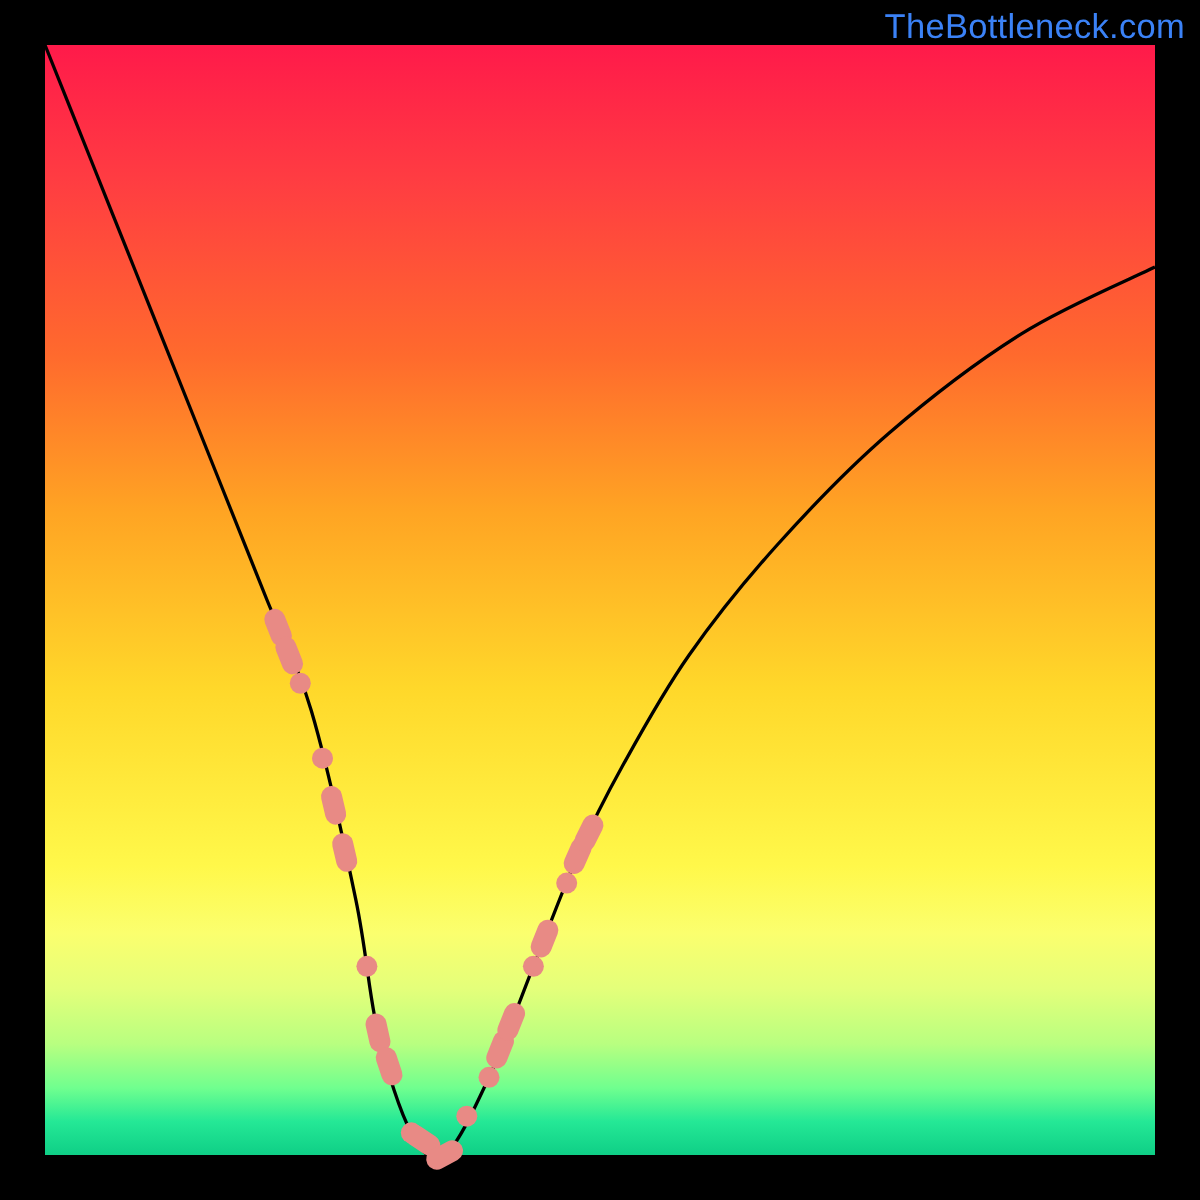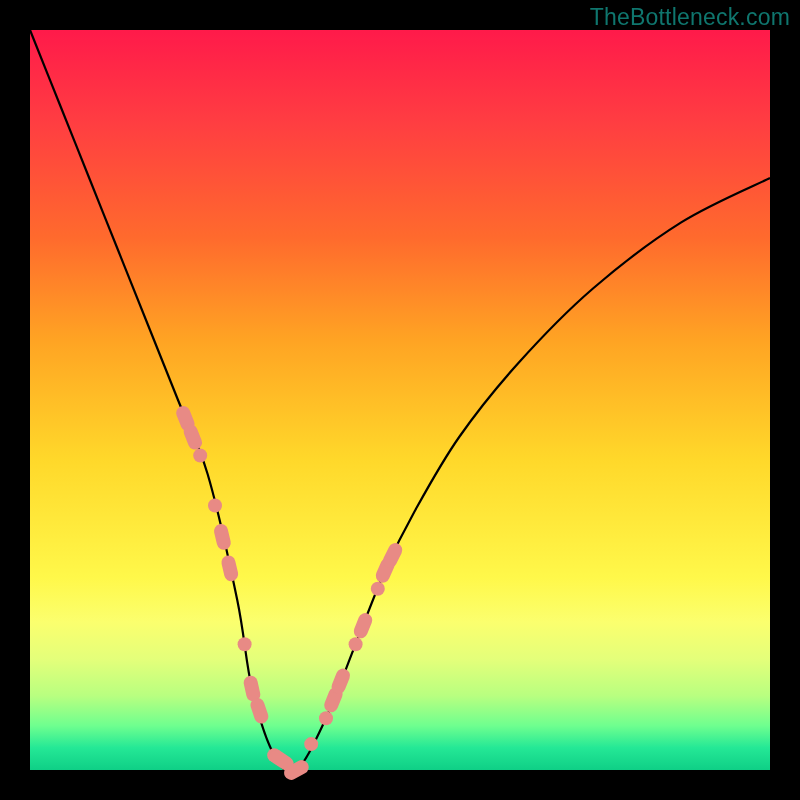--- a/index.html
+++ b/index.html
@@ -35,21 +35,21 @@
       #b8ff80 90%,
       #6fff8f 94%,
       #24e896 97%,
       #0fcf86 100%
     );
   }
   .watermark {
     position: absolute;
     top: 4px;
     right: 10px;
-    color: #0f766e;
+    color: #3b82f6;
     font-size: 23px;
     font-weight: 500;
     letter-spacing: 0.2px;
     user-select: none;
   }
   svg.curve {
     position: absolute;
     left: 0;
     top: 0;
     width: 740px;

